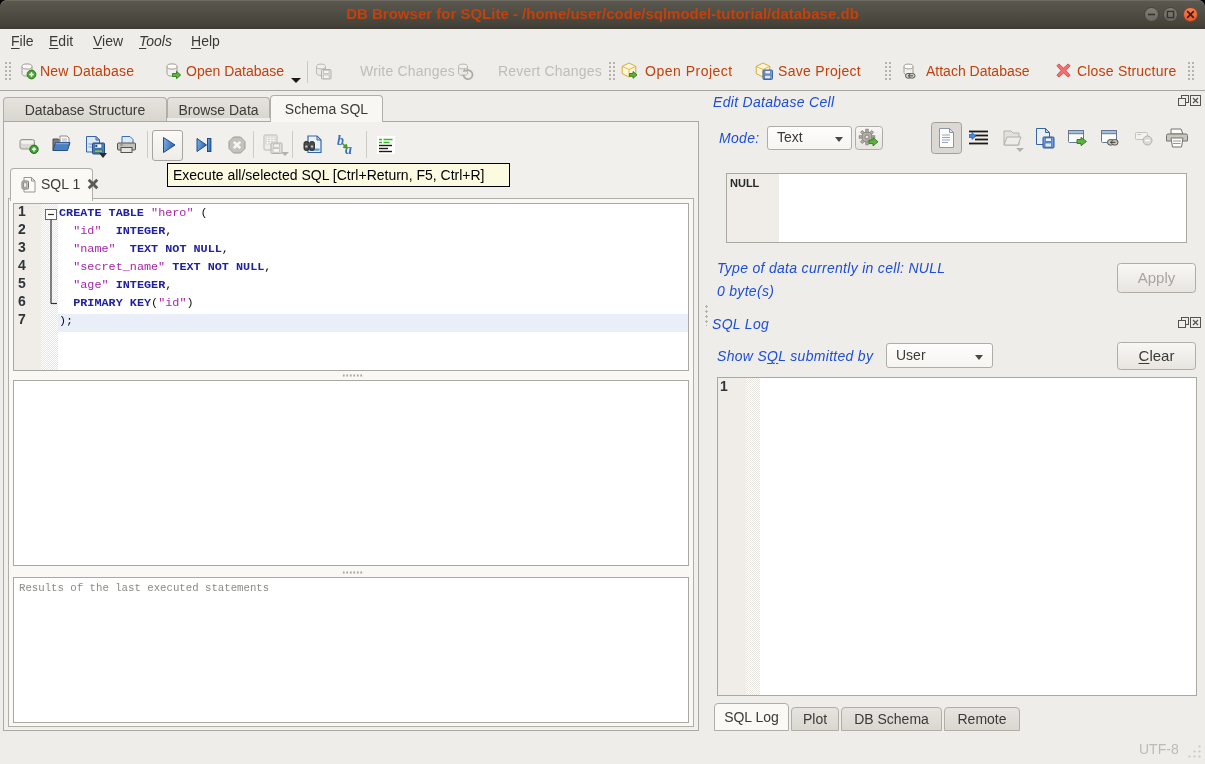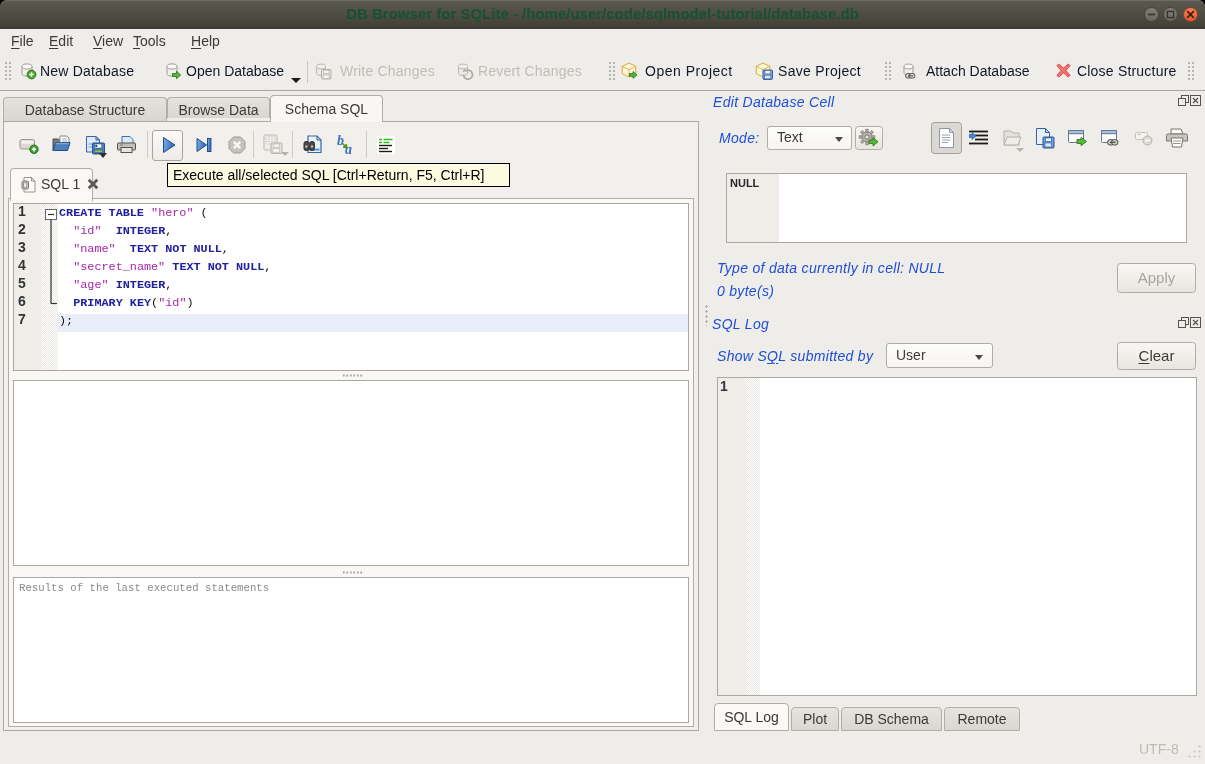--- a/index.html
+++ b/index.html
@@ -1,31 +1,31 @@
 <!DOCTYPE html>
 <html><head><meta charset="utf-8">
 <style>
 html,body{margin:0;padding:0;}
 body{width:1205px;height:764px;overflow:hidden;background:#EFEDE9;font-family:"Liberation Sans",sans-serif;position:relative;}
 .abs{position:absolute;}
 #blackcorners{left:0;top:0;width:1205px;height:12px;background:#000;}
 #titlebar{left:0;top:0;width:1205px;height:29px;background:linear-gradient(#5c5950,#454239 86%,#3d3a33);border-radius:7px 7px 0 0;box-shadow:inset 0 1px 0 #6e6b62;}
-#title{left:0;top:5px;width:1205px;text-align:center;font-weight:bold;font-size:15px;color:#14532d;}
+#title{left:0;top:5px;width:1205px;text-align:center;font-weight:bold;font-size:15px;color:#c2410c;}
 .winbtn{top:7px;width:13px;height:13px;border-radius:50%;}
 #btnmin{left:1143.5px;background:linear-gradient(#817e76,#6b6860);border:1.5px solid #46443e;}
 #btnmax{left:1163px;background:linear-gradient(#817e76,#6b6860);border:1.5px solid #46443e;}
 #btnclose{left:1182.5px;background:linear-gradient(#f57f52,#e85a31);border:1.5px solid #8a442b;}
 .winglyph{position:absolute;left:2px;top:2px;width:9px;height:9px;}
 #menubar{left:0;top:29px;width:1060px;height:24px;background:#EFEDE9;}
 .menuitem{position:absolute;top:4px;font-size:14px;color:#3b3a36;}
 .mn{text-decoration:underline;text-underline-offset:2px;text-decoration-thickness:1px;}
 #toolbar{left:0;top:53px;width:1205px;height:37px;background:#EFEDE9;border-bottom:1px solid #a9a5a0;}
 .tbhandle{position:absolute;top:8px;width:7px;height:21px;background-image:radial-gradient(circle,#b7b3ac 1px,transparent 1.3px);background-size:4px 4px;background-position:0 0;}
-.tblabel{position:absolute;top:10px;font-size:14px;color:#0f172a;letter-spacing:0.2px;}
-.tblabel.dis{color:#c0bcb6;}
+.tblabel{position:absolute;top:10px;font-size:14px;color:#c2410c;letter-spacing:0.2px;}
+.tblabel.dis{color:#c0bcb6;margin-left:20px;}
 .tbsep{position:absolute;top:8px;width:1px;height:22px;background:#ccc8c2;}
 
 
 .tab{position:absolute;box-sizing:border-box;border:1px solid #b1ada7;border-bottom:none;border-radius:4px 4px 0 0;background:linear-gradient(#e6e3de,#d9d6d0);font-size:14px;color:#3b3a36;text-align:center;}
 #tab1{left:3px;top:97px;width:164px;height:24px;line-height:24px;}
 #tab2{left:167px;top:97px;width:103px;height:21px;line-height:24px;}
 #tab3{left:270px;top:95px;width:113px;height:27px;line-height:26px;background:#f9f7f4;z-index:5;}
 #tabpage{left:3px;top:121px;width:696px;height:610px;box-sizing:border-box;border:1px solid #aca8a2;background:#f2f0ec;}
 .ssep{position:absolute;top:131px;width:1px;height:27px;background:#cfcbc5;}
 #playbtn{left:152px;top:130px;width:31px;height:31px;box-sizing:border-box;border:1px solid #a8a49e;border-radius:3px;background:linear-gradient(#fbfaf8,#efece8);}
@@ -82,21 +82,21 @@
 <div class="abs winbtn" id="btnclose">
     <svg class="winglyph" viewBox="0 0 9 9">
       <path d="M1.2 1.2 L7.8 7.8 M7.8 1.2 L1.2 7.8" stroke="#401e12" stroke-width="1.7"></path>
     </svg>
   </div>
 
 <div class="abs" id="menubar">
 <span class="menuitem" style="left:11px;"><span class="mn">F</span>ile</span>
 <span class="menuitem" style="left:49px;"><span class="mn">E</span>dit</span>
 <span class="menuitem" style="left:93px;"><span class="mn">V</span>iew</span>
-<span class="menuitem" style="left:133px;"><span class="mn">T</span>ools</span>
+<span class="menuitem" style="left:139px;font-style:italic;"><span class="mn">T</span>ools</span>
 <span class="menuitem" style="left:191px;"><span class="mn">H</span>elp</span>
 </div>
 
 <div class="abs" id="toolbar">
 <div class="tbhandle" style="left:4px;"></div>
 <div class="tbhandle" style="left:608px;"></div>
 <div class="tbhandle" style="left:884px;"></div>
 <div class="tbhandle" style="left:1187px;"></div>
 <div class="tbsep" style="left:307px;"></div>
 <span class="tblabel" style="left:40px;">New Database</span>

